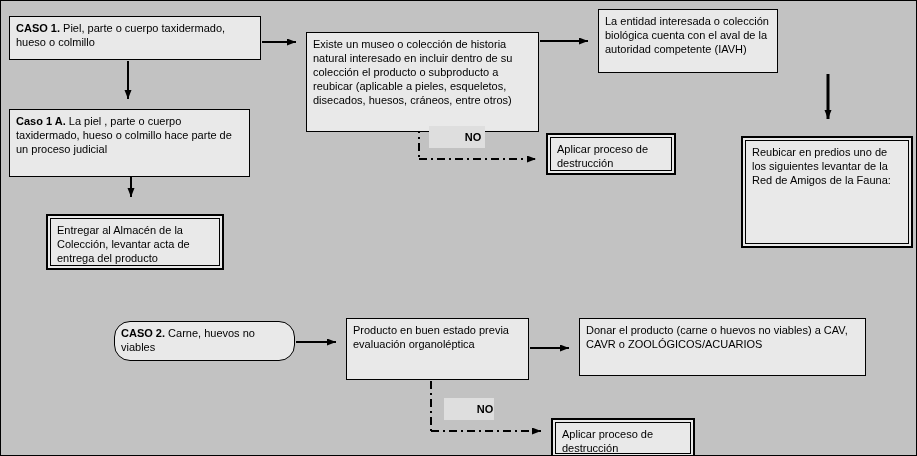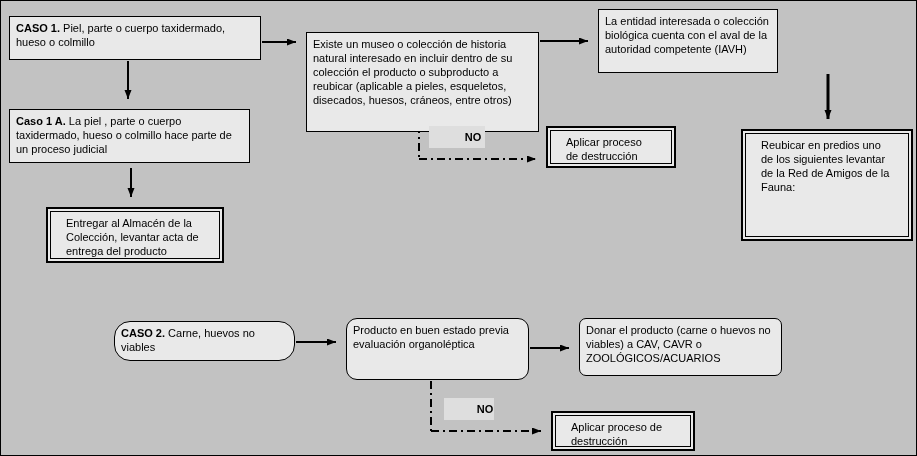--- a/index.html
+++ b/index.html
@@ -20,21 +20,22 @@
     border:1px solid #000;
     box-sizing:border-box;
     font-size:11px;
     line-height:1.28;
     padding:4px 6px;
     text-align:left;
   }
   .box.dbl{
     border:2px solid #000;
     box-shadow:inset 0 0 0 2px #e9e9e9, inset 0 0 0 3px #000;
-    padding:7px 18px;
+    padding:7px 9px;
+    margin-top:7px;
   }
   .nobox{
     position:absolute;
     background:#dedede;
     box-sizing:border-box;
     font-size:11px;
     font-weight:bold;
     display:flex;align-items:center;justify-content:center;padding-left:32px;
   }
   b{font-weight:bold;}
@@ -71,21 +72,21 @@
   </div>
 
   <div class="box" style="left:305px;top:5px;width:233px;height:100px;margin-top:26px;">
     <span>Existe un museo o colección de historia natural interesado en incluir dentro de su colección el producto o subproducto a reubicar (aplicable a pieles, esqueletos, disecados, huesos, cráneos, entre otros)</span>
   </div>
 
   <div class="box" style="left:597px;top:8px;width:180px;height:64px;">
     <span>La entidad interesada o colección biológica cuenta con el aval de la autoridad competente (IAVH)</span>
   </div>
 
-  <div class="box" style="left:8px;top:108px;width:241px;height:54px;">
+  <div class="box" style="left:8px;top:108px;width:241px;height:68px;">
     <b>Caso 1 A.</b><span>  La piel , parte o cuerpo taxidermado, hueso o colmillo hace parte de un proceso judicial</span>
   </div>
 
   <div class="box dbl" style="left:45px;top:206px;width:178px;height:56px;">
     <span>Entregar al Almacén de la Colección, levantar acta de entrega del producto</span>
   </div>
 
   <div class="nobox" style="left:428px;top:125px;width:56px;height:22px;">
     <span>NO</span>
   </div>
@@ -95,25 +96,25 @@
   </div>
 
   <div class="box dbl" style="left:740px;top:128px;width:172px;height:112px;">
     <span>Reubicar en predios uno de los siguientes levantar de la Red de Amigos de la Fauna:</span>
   </div>
 
   <div class="box" style="left:113px;top:320px;width:181px;height:40px;border-radius:16px;">
     <b>CASO 2.</b><span> Carne, huevos no viables</span>
   </div>
 
-  <div class="box" style="left:345px;top:317px;width:183px;height:62px;border-radius:11px;">
+  <div class="box" style="left:345px;top:317px;width:183px;height:62px;">
     <span>Producto en buen estado previa evaluación organoléptica</span>
   </div>
 
-  <div class="box" style="left:578px;top:317px;width:203px;height:58px;border-radius:7px;">
+  <div class="box" style="left:578px;top:317px;width:287px;height:58px;">
     <span>Donar el producto (carne o huevos no viables) a CAV, CAVR o ZOOLÓGICOS/ACUARIOS</span>
   </div>
 
   <div class="nobox" style="left:443px;top:397px;width:50px;height:22px;">
     <span>NO</span>
   </div>
 
   <div class="box dbl" style="left:550px;top:410px;width:144px;height:40px;">
     <span>Aplicar proceso de destrucción</span>
   </div>

